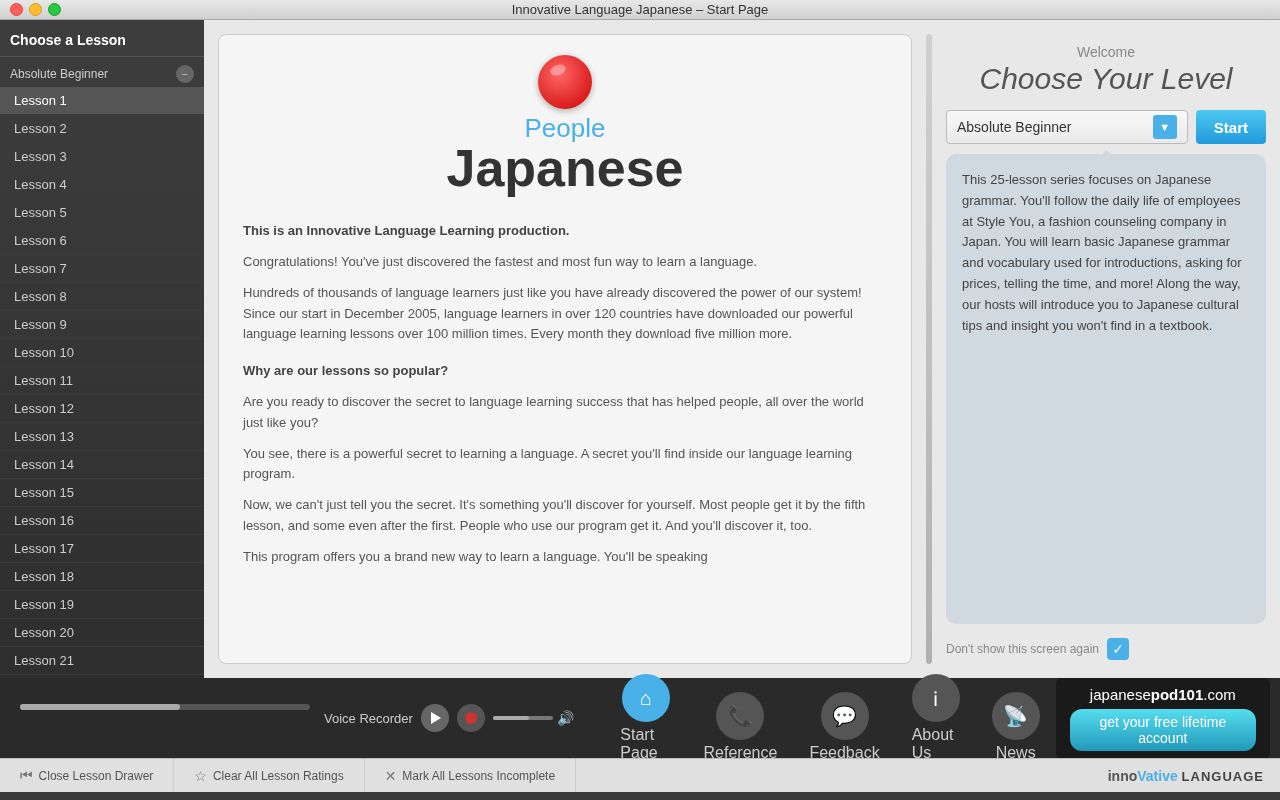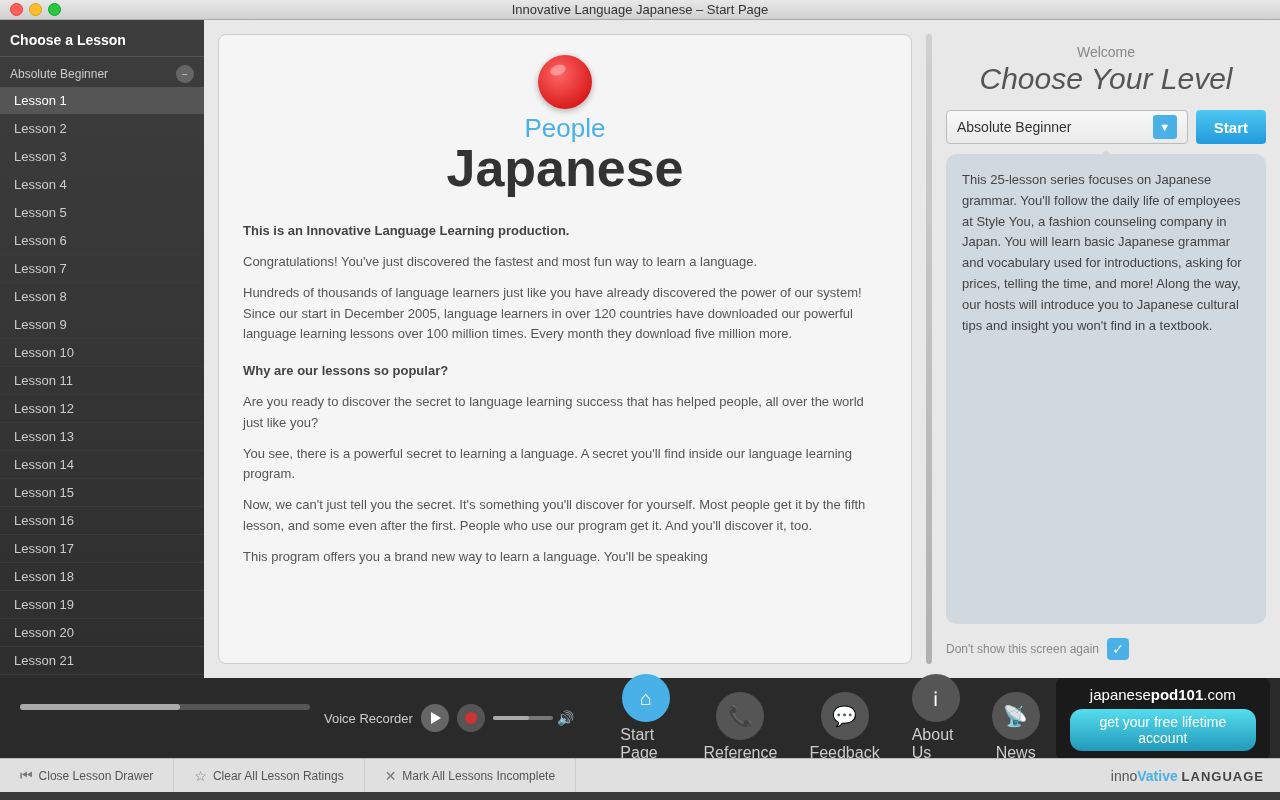--- a/index.html
+++ b/index.html
@@ -488,21 +488,21 @@
       font-size: 14px;
       color: #777;
     }
     #footer-brand {
       margin-left: auto;
       padding-right: 16px;
       font-size: 14px;
       color: #555;
     }
     #footer-brand span.inno {
-      font-weight: normal;
+      font-weight: bold;
       padding-left: 8px;
     }
     #footer-brand span.vative {
       font-weight: bold;
       color: #4ab0e8;
     }
     #footer-brand span.lang {
       font-weight: bold;
       text-transform: uppercase;
       font-size: 13px;

